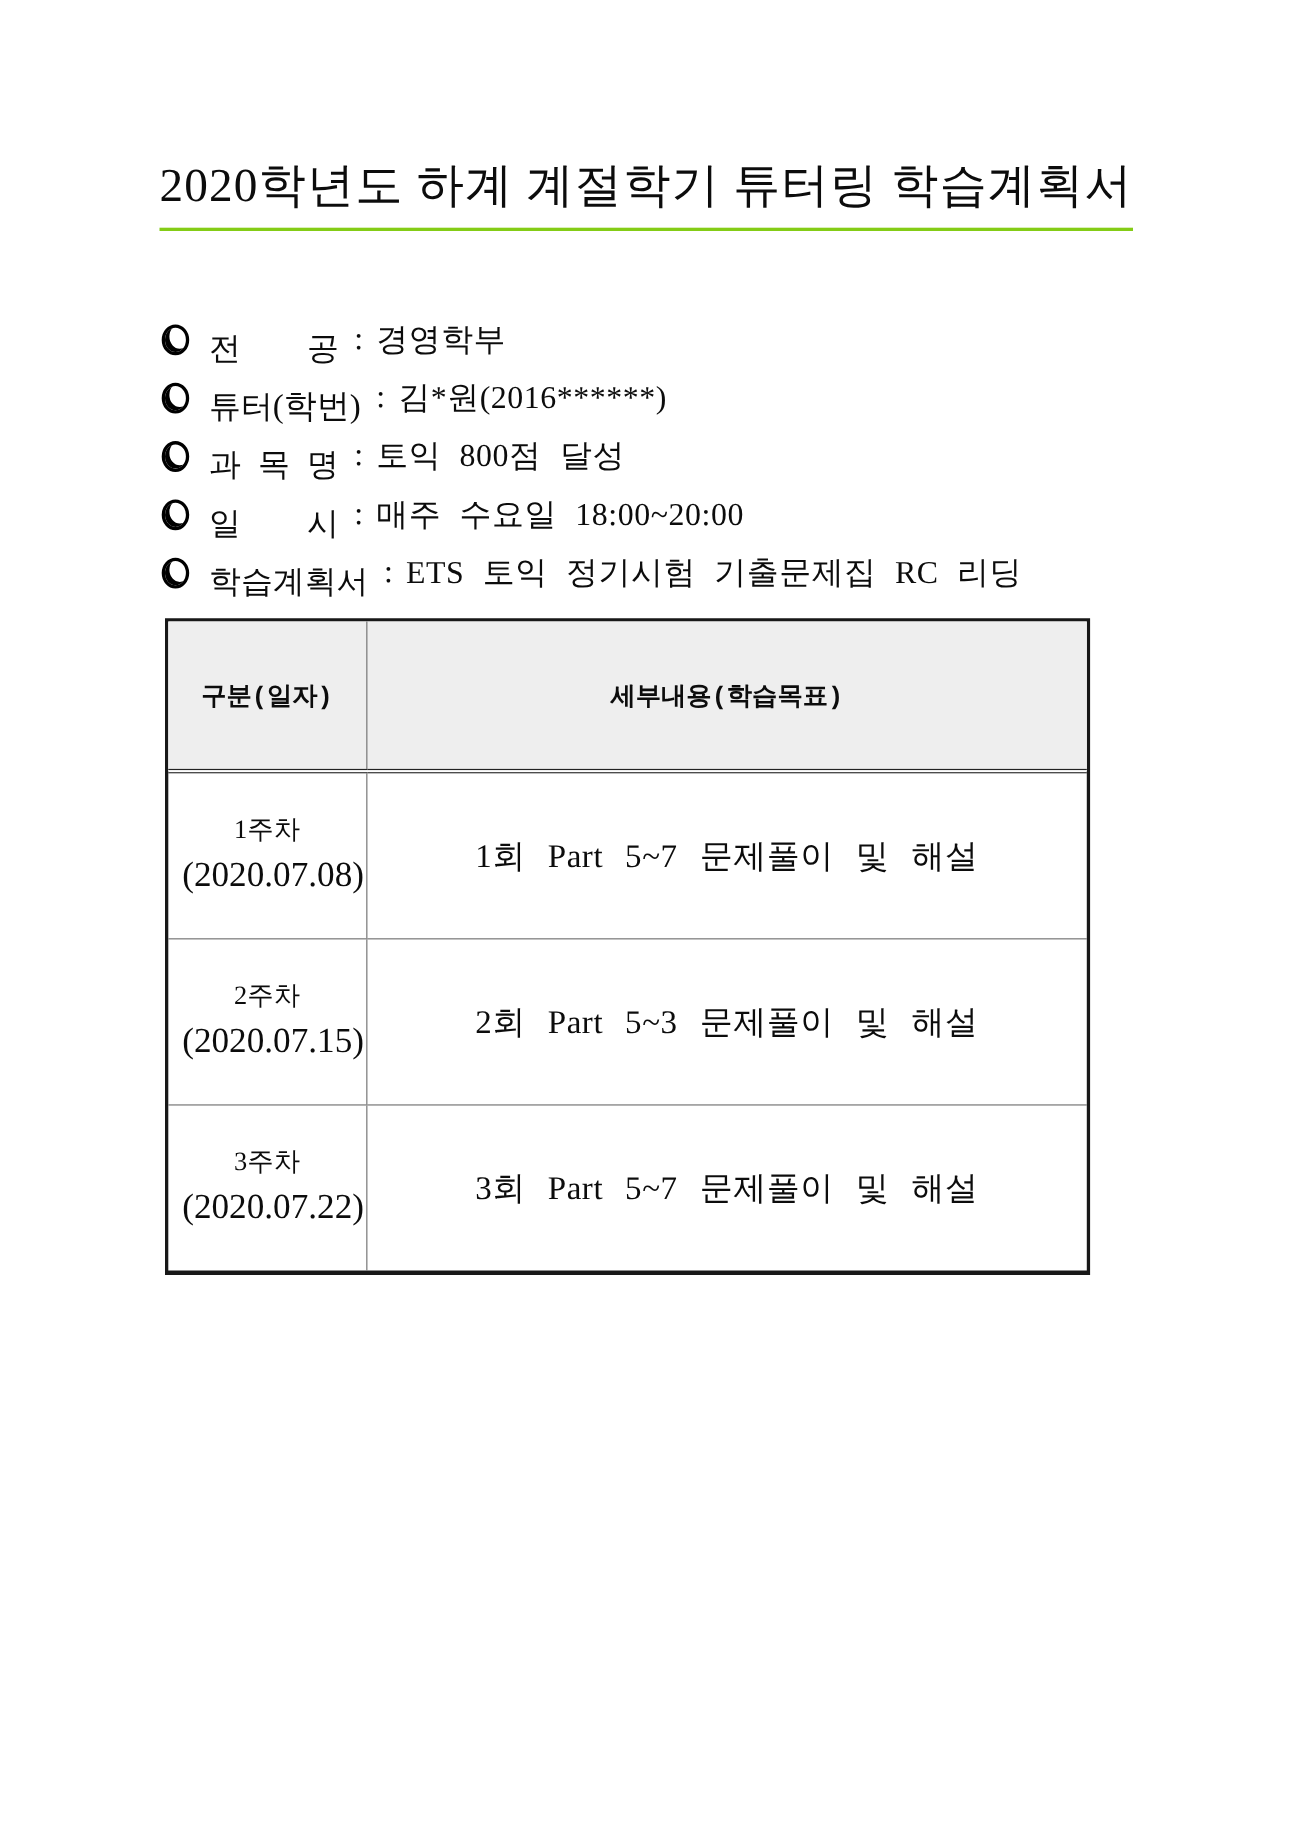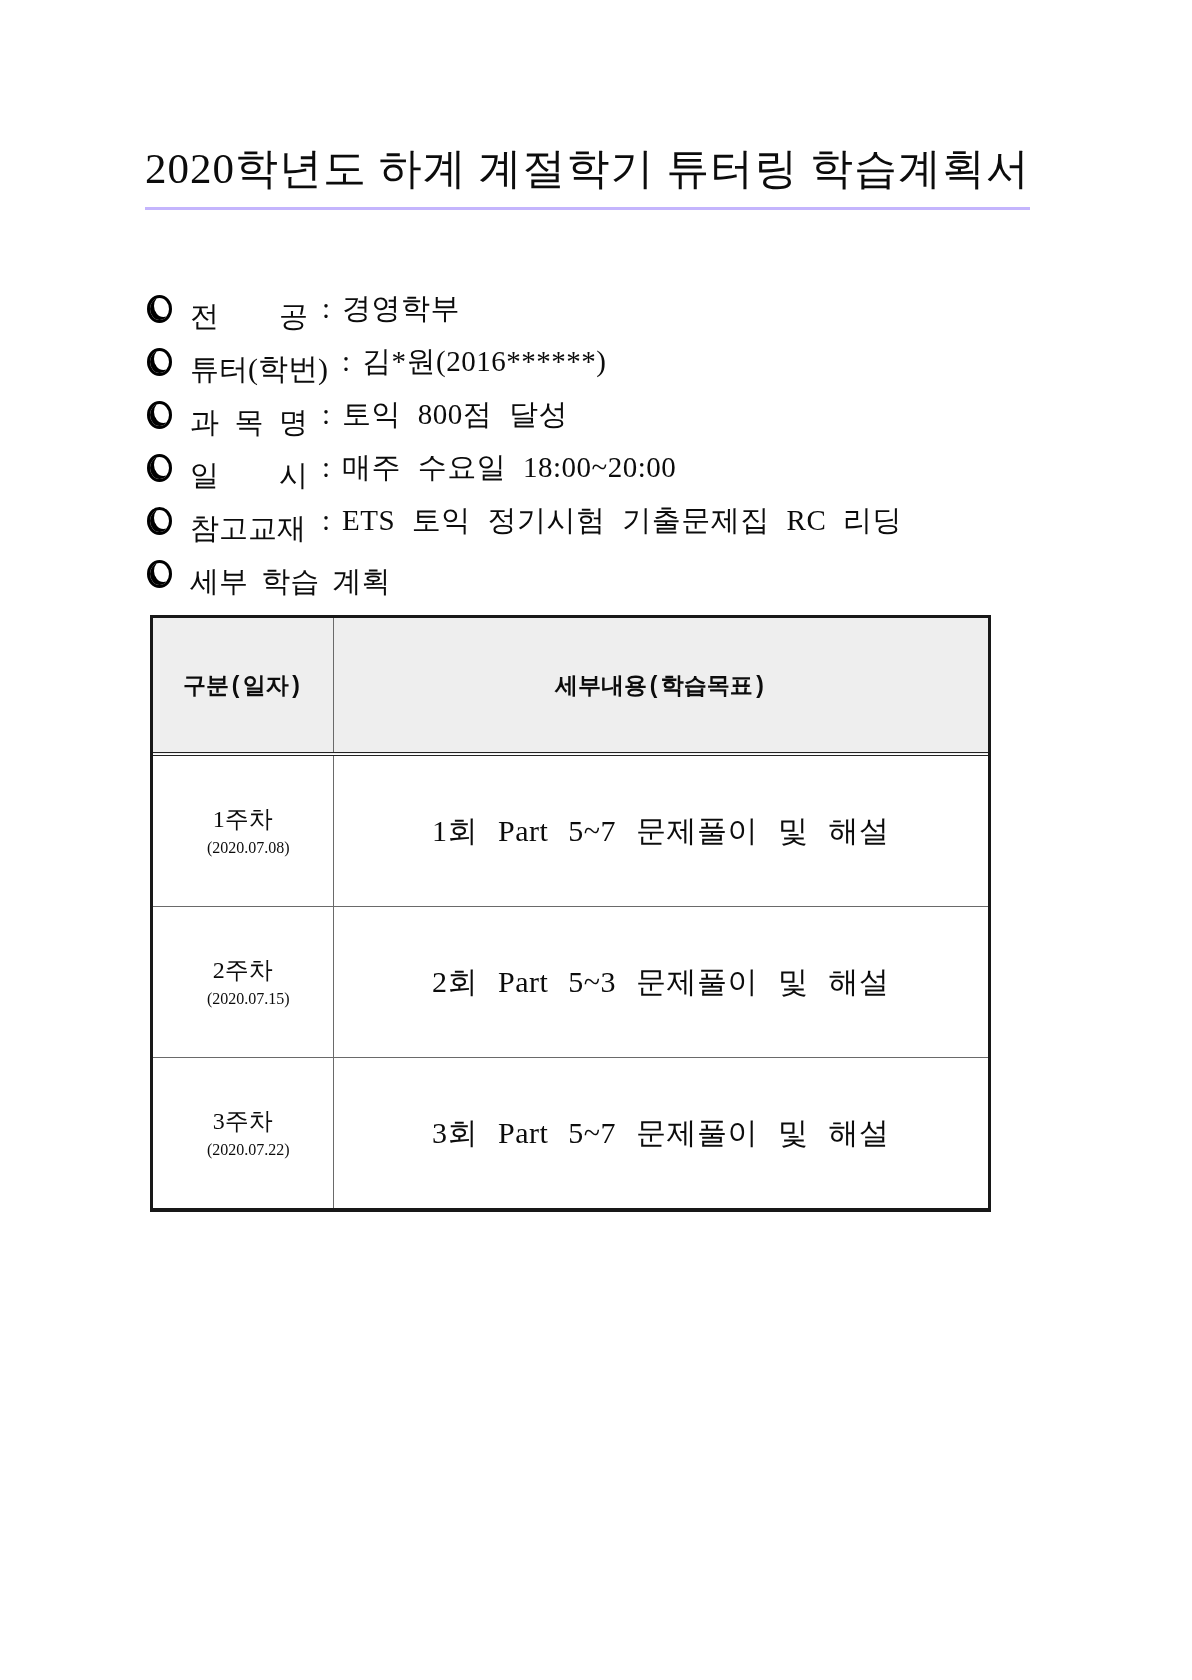--- a/index.html
+++ b/index.html
@@ -17,21 +17,21 @@
   
   .title-wrap{
     margin-top:140px;
     text-align:center;
     white-space:nowrap;
   }
   .title{
     font-size:43px;
     font-weight:400;
     letter-spacing:1px;
-    border-bottom:3px solid #c4b5fd;
+    border-bottom:3px solid #84cc16;
     padding-bottom:9px;
     display:inline-block;
   }
   
   .info-list{
     list-style:none;
     margin:72px 0 0 0;
     padding:0;
   }
   .info-item{
@@ -108,21 +108,21 @@
     border-right:1px solid #6a6a6a;
   }
   table.schedule tbody tr + tr td{
     border-top:1px solid #6a6a6a;
   }
   .week{
     font-size:24px;
     line-height:1.38;
   }
   .date{
-    font-size:16px;
+    font-size:32px;
     line-height:1.38;
     padding-left:11px;
   }
   .cell-content{
     font-size:30px;
     word-spacing:12px;
     letter-spacing:0.5px;
     white-space:nowrap;
   }
 </style>
@@ -155,27 +155,23 @@
       <span class="ivalue">토익 800점 달성</span>
     </li>
     <li class="info-item">
       <span class="bullet"></span>
       <span class="ilabel">일 시</span>
       <span class="isep">:</span>
       <span class="ivalue">매주 수요일 18:00~20:00</span>
     </li>
     <li class="info-item">
       <span class="bullet"></span>
-      <span class="ilabel">참고교재</span>
+      <span class="ilabel">학습계획서</span>
       <span class="isep">:</span>
       <span class="ivalue">ETS 토익 정기시험 기출문제집 RC 리딩</span>
-    </li>
-    <li class="info-item">
-      <span class="bullet"></span>
-      <span class="ilabel plain">세부 학습 계획</span>
     </li>
   </ul>
 
   <div class="table-wrap">
     <table class="schedule">
       <colgroup>
           <col class="c1">
           <col class="c2">
         </colgroup>
       <thead>

